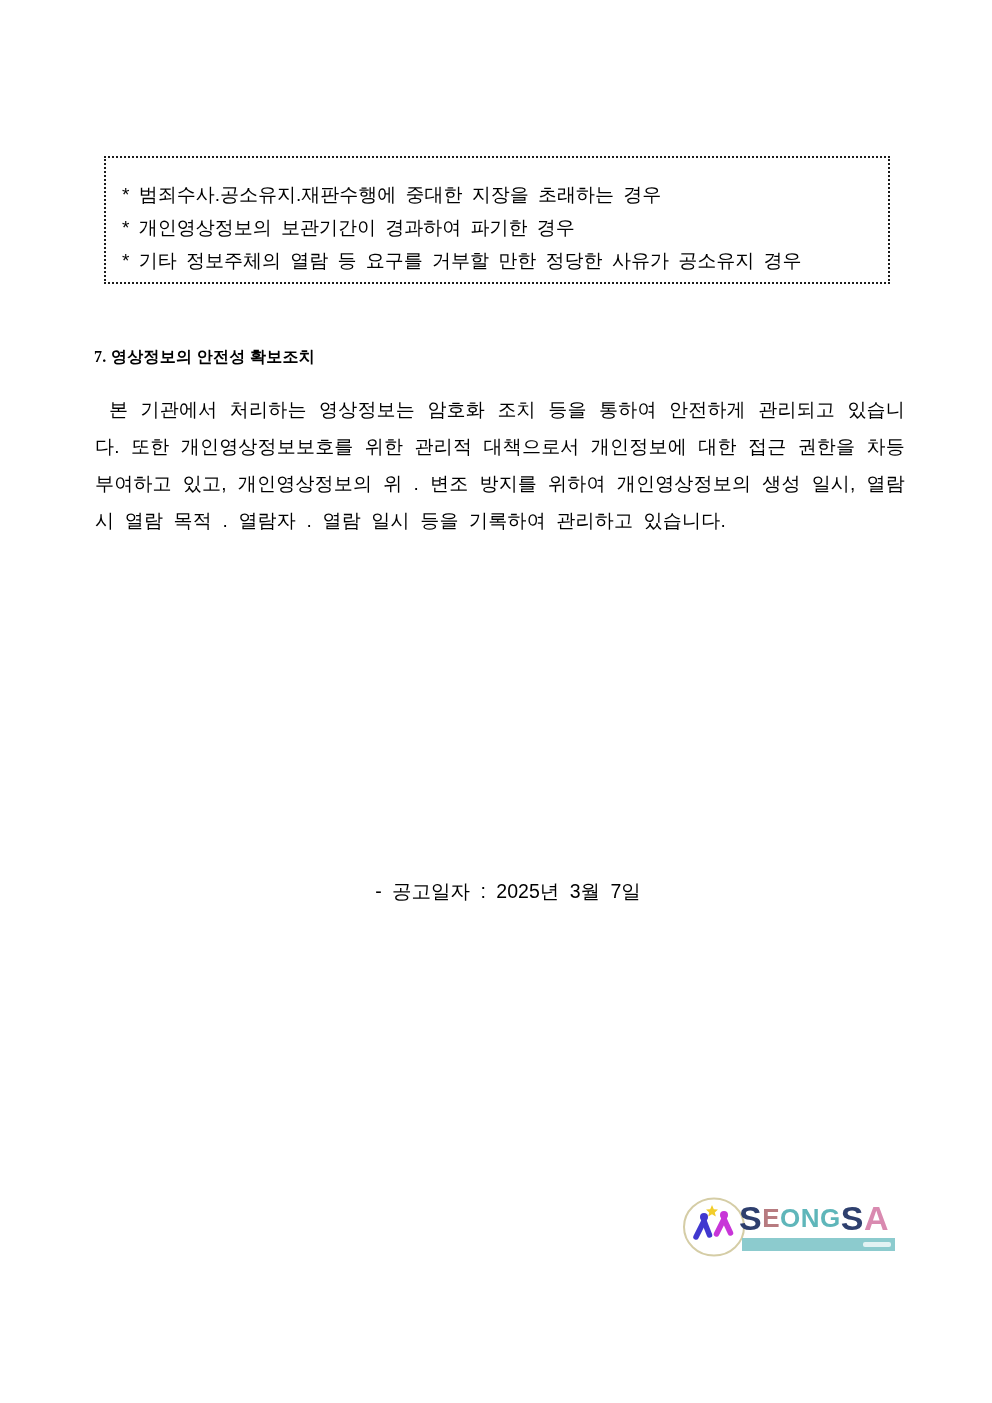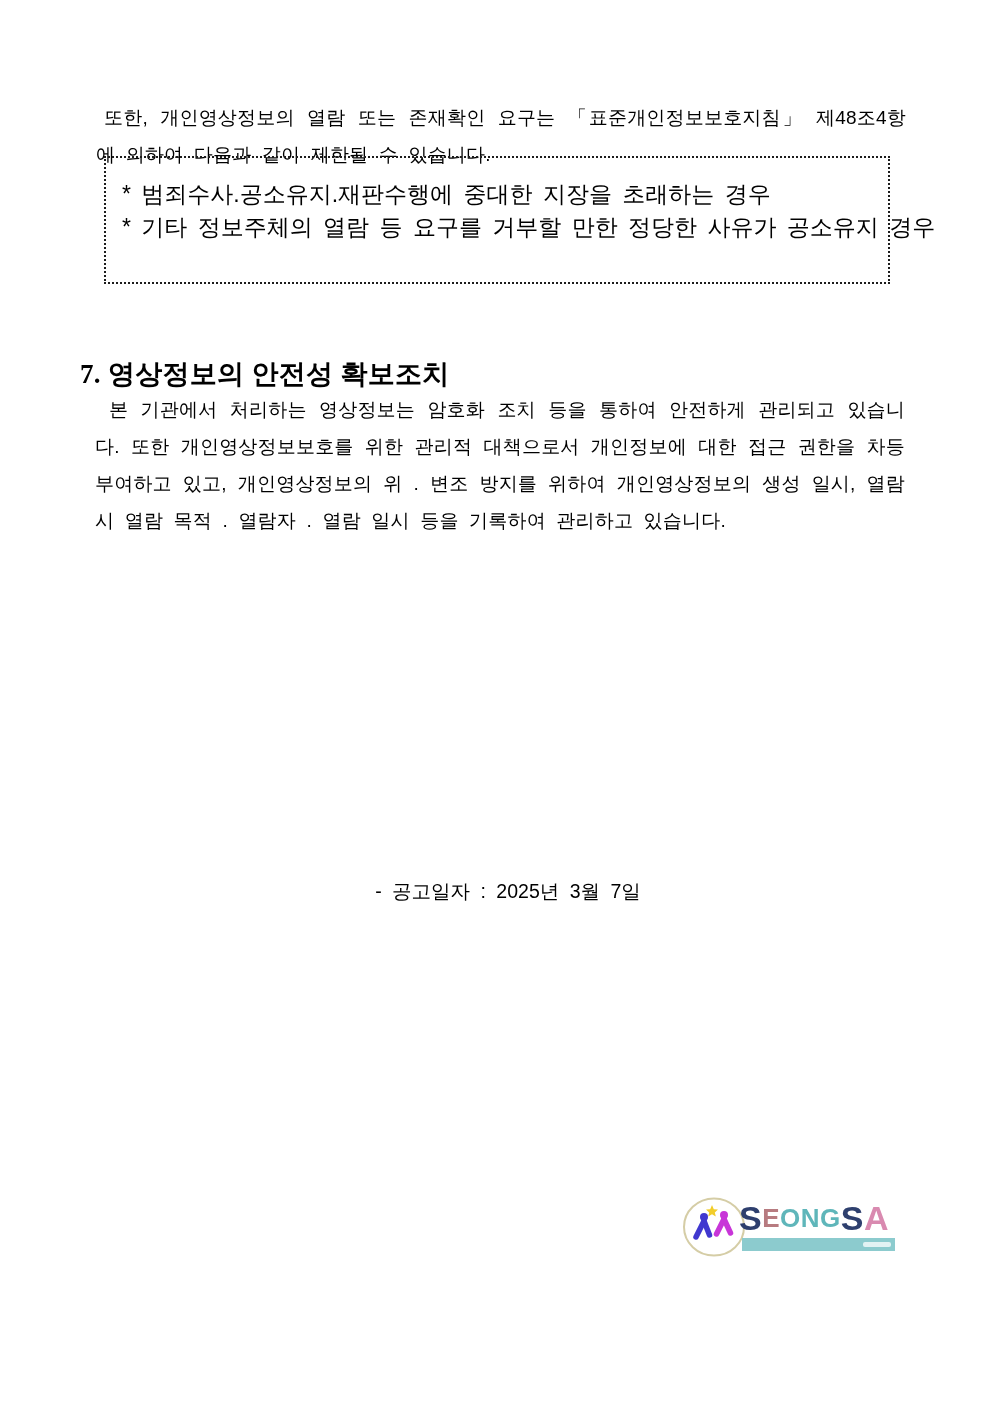--- a/index.html
+++ b/index.html
@@ -26,32 +26,32 @@
 
   .notice-box {
     position: absolute;
     top: 156px; left: 104px;
     width: 786px; height: 128px;
     box-sizing: border-box;
     border: 2px dotted #1c1c1c;
     padding: 20px 14px 14px 16px;
   }
   .notice-item {
-    font-size: 23px;
+    font-size: 19px;
     line-height: 33px;
     word-spacing: 4px;
     white-space: nowrap;
   }
 
   .sec-heading {
     position: absolute;
-    left: 80px;
+    left: 94px;
     font-family: "Liberation Serif", "DejaVu Serif", serif;
     font-weight: bold;
-    font-size: 27px;
+    font-size: 16px;
     letter-spacing: 0.3px;
   }
   .h7 { top: 334px; }
   .p7 { top: 372px; left: 95px; width: 810px; text-indent: 14px; }
   .h8 { top: 554px; }
   .p8 { top: 594px; left: 95px; width: 810px; text-indent: 26px; }
 
   .dates {
     position: absolute;
     top: 872px; left: 0;
@@ -105,24 +105,24 @@
     width: 28px; height: 5px;
     background: rgba(255,255,255,0.75);
     border-radius: 2px;
   }
 </style>
 </head>
 <body>
 
 <div class="page">
 
-  <p class="para intro-para">또한, 개인영상정보의 열람 또는 존재확인 요구는 「표준개인정보보호지침」 제48조4항에 의하여 다음과 같이 제한될 수 있습니다.</p>
 
   <div class="notice-box">
     <div class="notice-item">* 범죄수사.공소유지.재판수행에 중대한 지장을 초래하는 경우</div>
+    <div class="notice-item">* 개인영상정보의 보관기간이 경과하여 파기한 경우</div>
     <div class="notice-item">* 기타 정보주체의 열람 등 요구를 거부할 만한 정당한 사유가 공소유지 경우</div>
   </div>
 
   <h2 class="sec-heading h7">7. 영상정보의 안전성 확보조치</h2>
   <p class="para p7">본 기관에서 처리하는 영상정보는 암호화 조치 등을 통하여 안전하게 관리되고 있습니다. 또한 개인영상정보보호를 위한 관리적 대책으로서 개인정보에 대한 접근 권한을 차등 부여하고 있고, 개인영상정보의 위 . 변조 방지를 위하여 개인영상정보의 생성 일시, 열람 시 열람 목적 . 열람자 . 열람 일시 등을 기록하여 관리하고 있습니다.</p>
 
 
   <div class="dates">
     <div class="dates-inner">
       <div class="date-line">- 공고일자 : 2025년 3월 7일</div>

